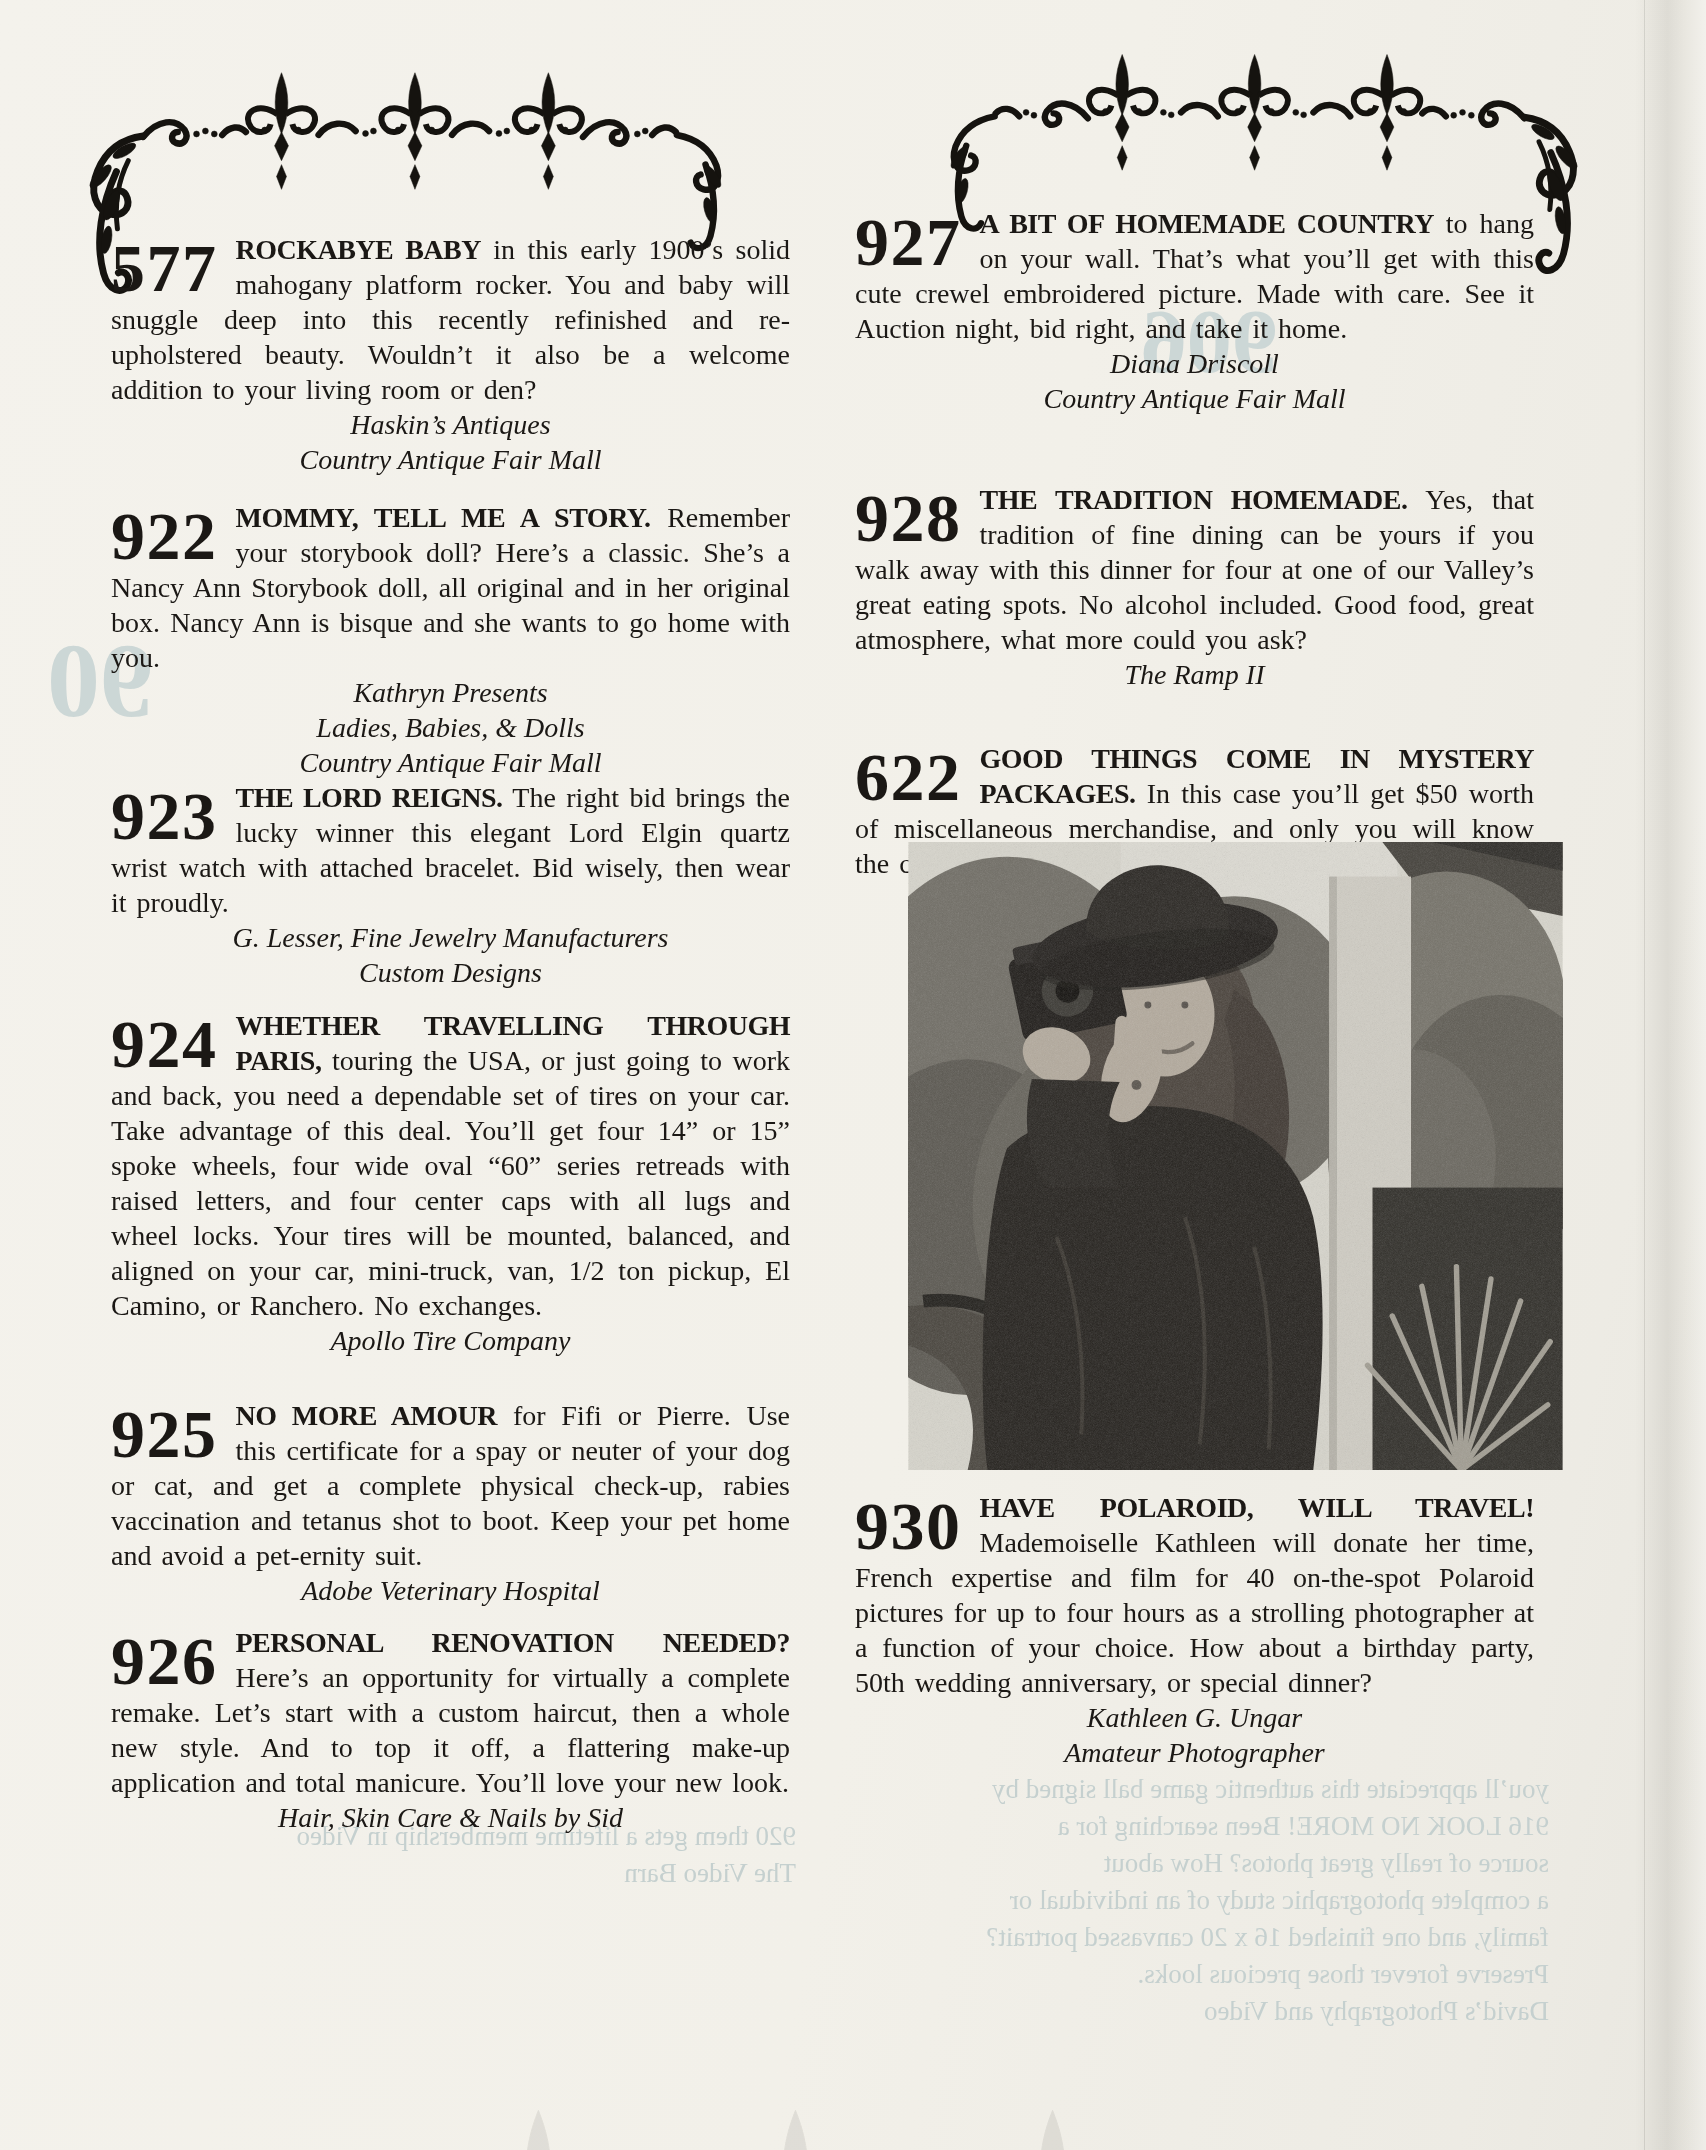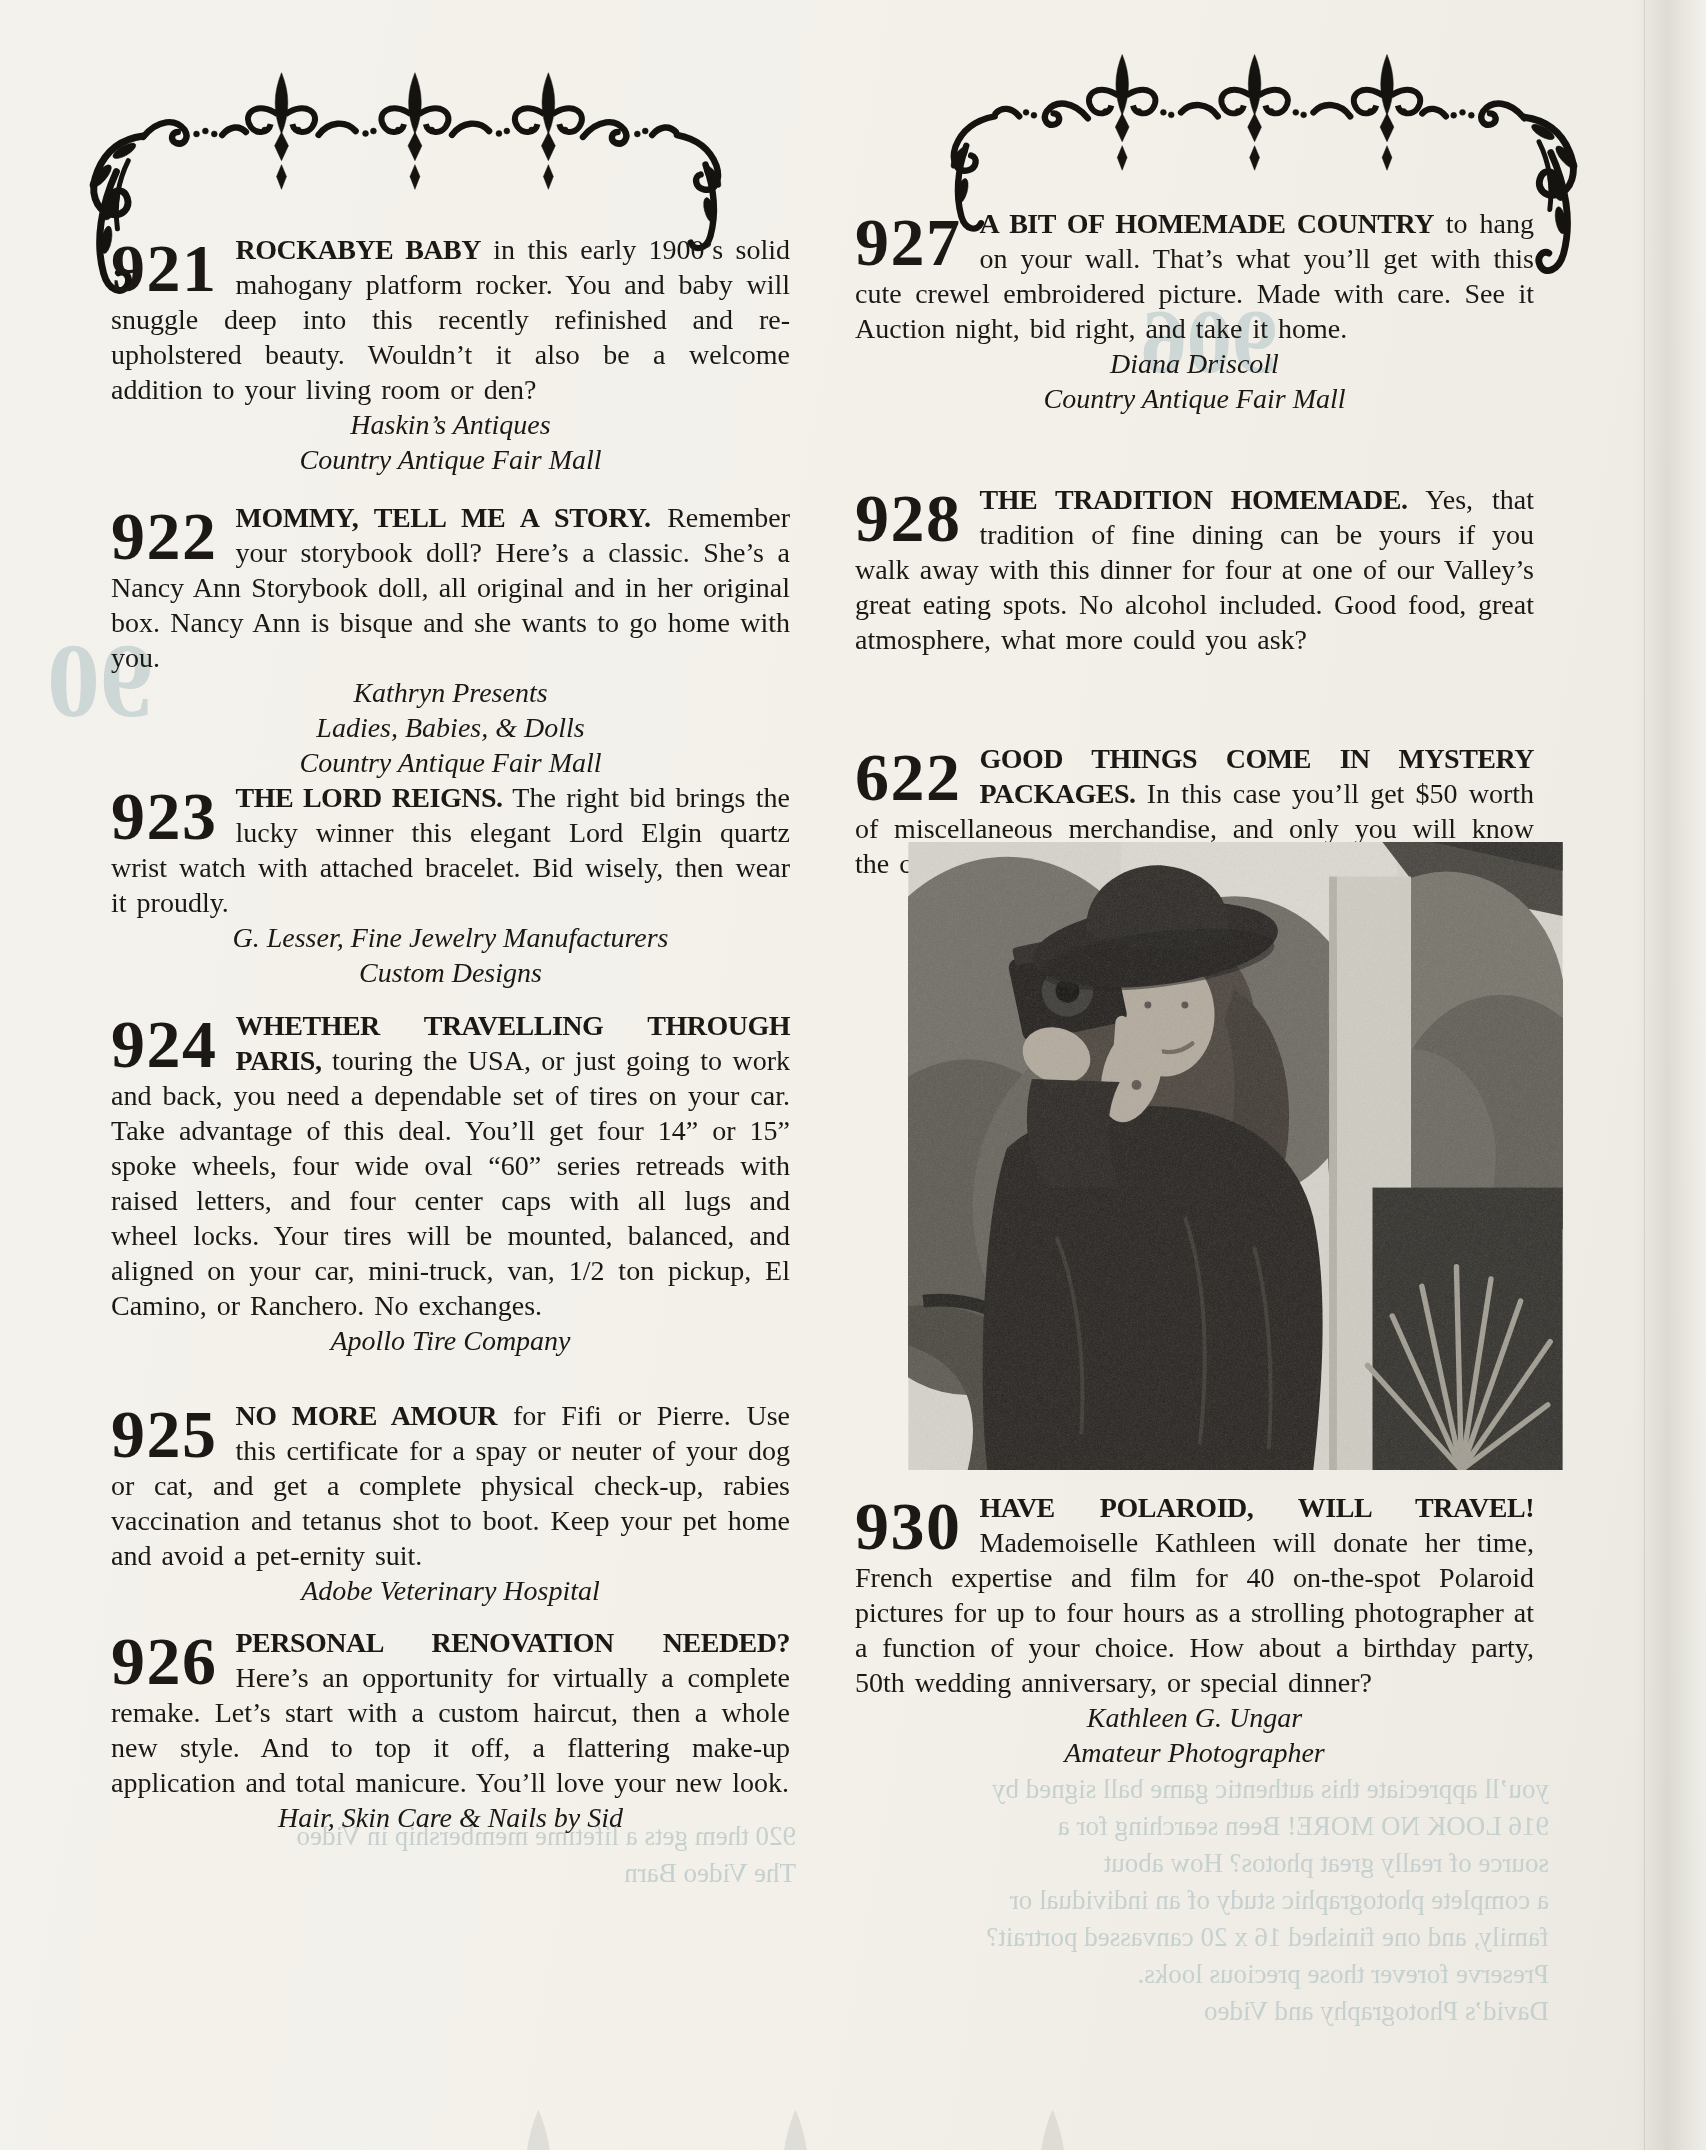--- a/index.html
+++ b/index.html
@@ -134,21 +134,21 @@
     <div>920 them gets a lifetime membership in Video</div>
     <div>The Video Barn</div>
   </div>
   <div class="ornament ghost-garland">
     <svg viewBox="0 40 1380 220" preserveAspectRatio="none">
         <use href="#garland"></use>
       </svg>
   </div>
 
   <article class="item col-l" style="top:232px">
-    <p class="body"><span class="num">921</span><span class="title">ROCKABYE BABY</span> <span>in this early 1900’s solid mahogany platform rocker. You and baby will snuggle deep into this recently refinished and re-upholstered beauty. Wouldn’t it also be a welcome addition to your living room or den?</span></p>
+    <p class="body"><span class="num">577</span><span class="title">ROCKABYE BABY</span> <span>in this early 1900’s solid mahogany platform rocker. You and baby will snuggle deep into this recently refinished and re-upholstered beauty. Wouldn’t it also be a welcome addition to your living room or den?</span></p>
     <div class="attr">
       <div>Haskin’s Antiques</div>
       <div>Country Antique Fair Mall</div>
     </div>
   </article>
 
   <article class="item col-l" style="top:500px">
     <p class="body"><span class="num">922</span><span class="title">MOMMY, TELL ME A STORY.</span> <span>Remember your storybook doll? Here’s a classic. She’s a Nancy Ann Storybook doll, all original and in her original box. Nancy Ann is bisque and she wants to go home with you.</span></p>
     <div class="attr">
       <div>Kathryn Presents</div>
@@ -189,20 +189,23 @@
   <article class="item col-r" style="top:206px">
     <p class="body"><span class="num">927</span><span class="title">A BIT OF HOMEMADE COUNTRY</span> <span>to hang on your wall. That’s what you’ll get with this cute crewel embroidered picture. Made with care. See it Auction night, bid right, and take it home.</span></p>
     <div class="attr">
       <div>Diana Driscoll</div>
       <div>Country Antique Fair Mall</div>
     </div>
   </article>
 
   <article class="item col-r" style="top:482px">
     <p class="body"><span class="num">928</span><span class="title">THE TRADITION HOMEMADE.</span> <span>Yes, that tradition of fine dining can be yours if you walk away with this dinner for four at one of our Valley’s great eating spots. No alcohol included. Good food, great atmosphere, what more could you ask?</span></p>
+    <div class="attr">
+      <div>The Ramp II</div>
+    </div>
   </article>
 
   <article class="item col-r" style="top:741px">
     <p class="body"><span class="num">622</span><span class="title">GOOD THINGS COME IN MYSTERY PACKAGES.</span> <span>In this case you’ll get $50 worth of miscellaneous merchandise, and only you will know the contents.</span></p>
   </article>
 
   <figure class="photo">
     <svg viewBox="0 0 1325 1272">
       <defs>
         <filter id="grain" x="0" y="0" width="100%" height="100%">

